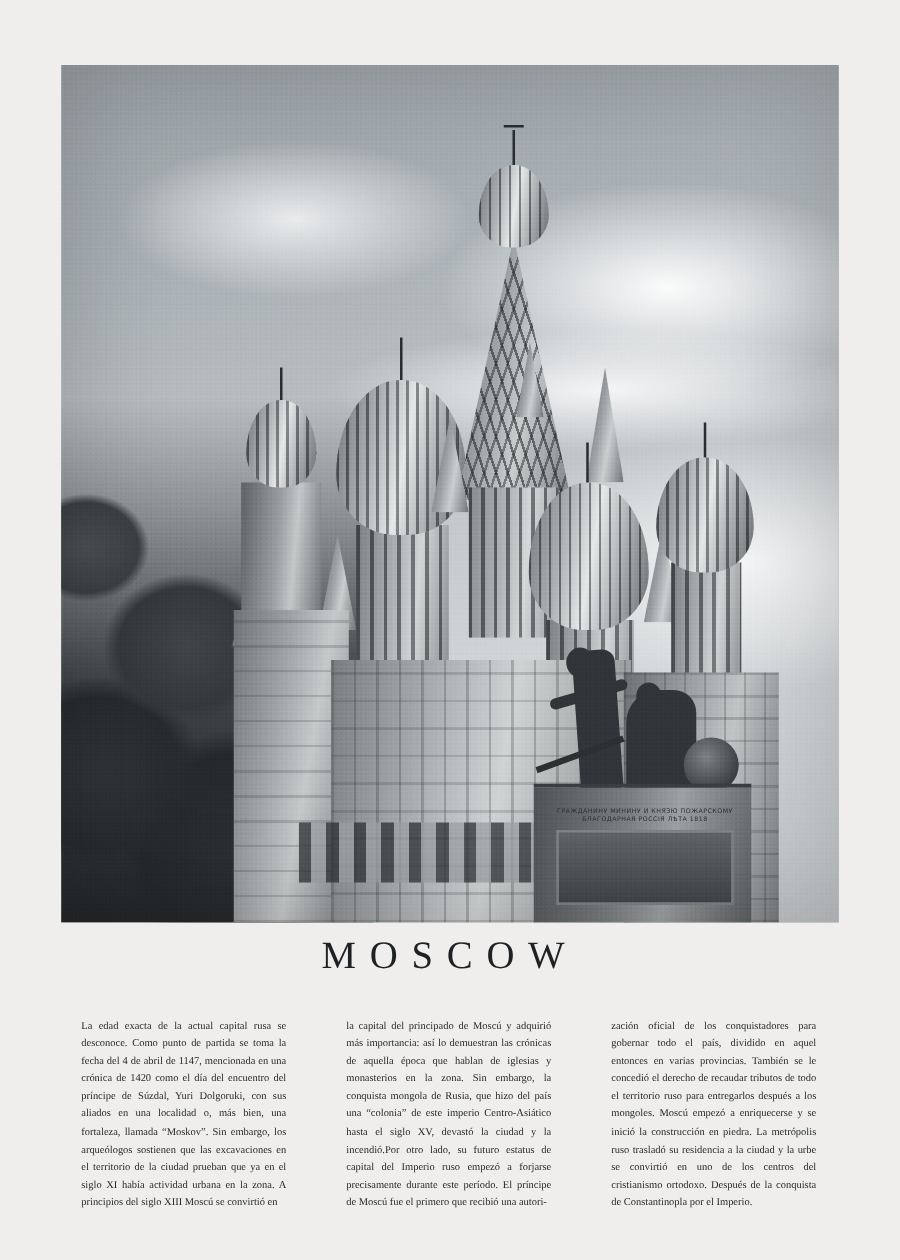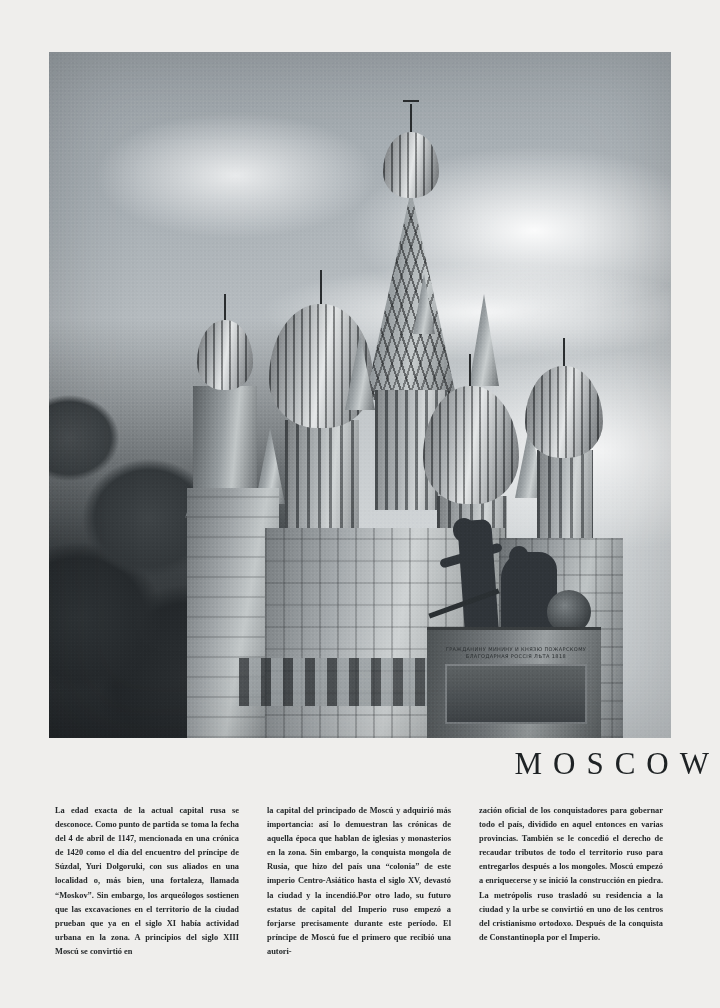--- a/index.html
+++ b/index.html
@@ -287,21 +287,21 @@
     box-shadow: inset 0 0 90px rgba(0,0,0,0.18);
     pointer-events: none;
   }
 
   
   .title {
     position: absolute;
     top: 746px;
     left: 0;
     width: 720px;
-    text-align: right;
+    text-align: center;
     font-family: "Liberation Serif", serif;
     font-size: 31px;
     letter-spacing: 11px;
     color: #1e2224;
     font-weight: 400;
   }
 
   
   .cols {
     position: absolute;
@@ -313,21 +313,21 @@
   }
   .col {
     width: 196px;
     font-size: 8.4px;
     line-height: 14.1px;
     color: #25292b;
     text-align: justify;
     text-justify: inter-word;
     hyphens: manual;
   }
-  .col p { margin: 6px; font-weight: bold; }
+  .col p { margin: 16px; }
 </style>
 </head>
 <body>
 
 <div class="poster">
 
   <div class="photo">
     <div class="sky"></div>
     <div class="cloudband"></div>
 

